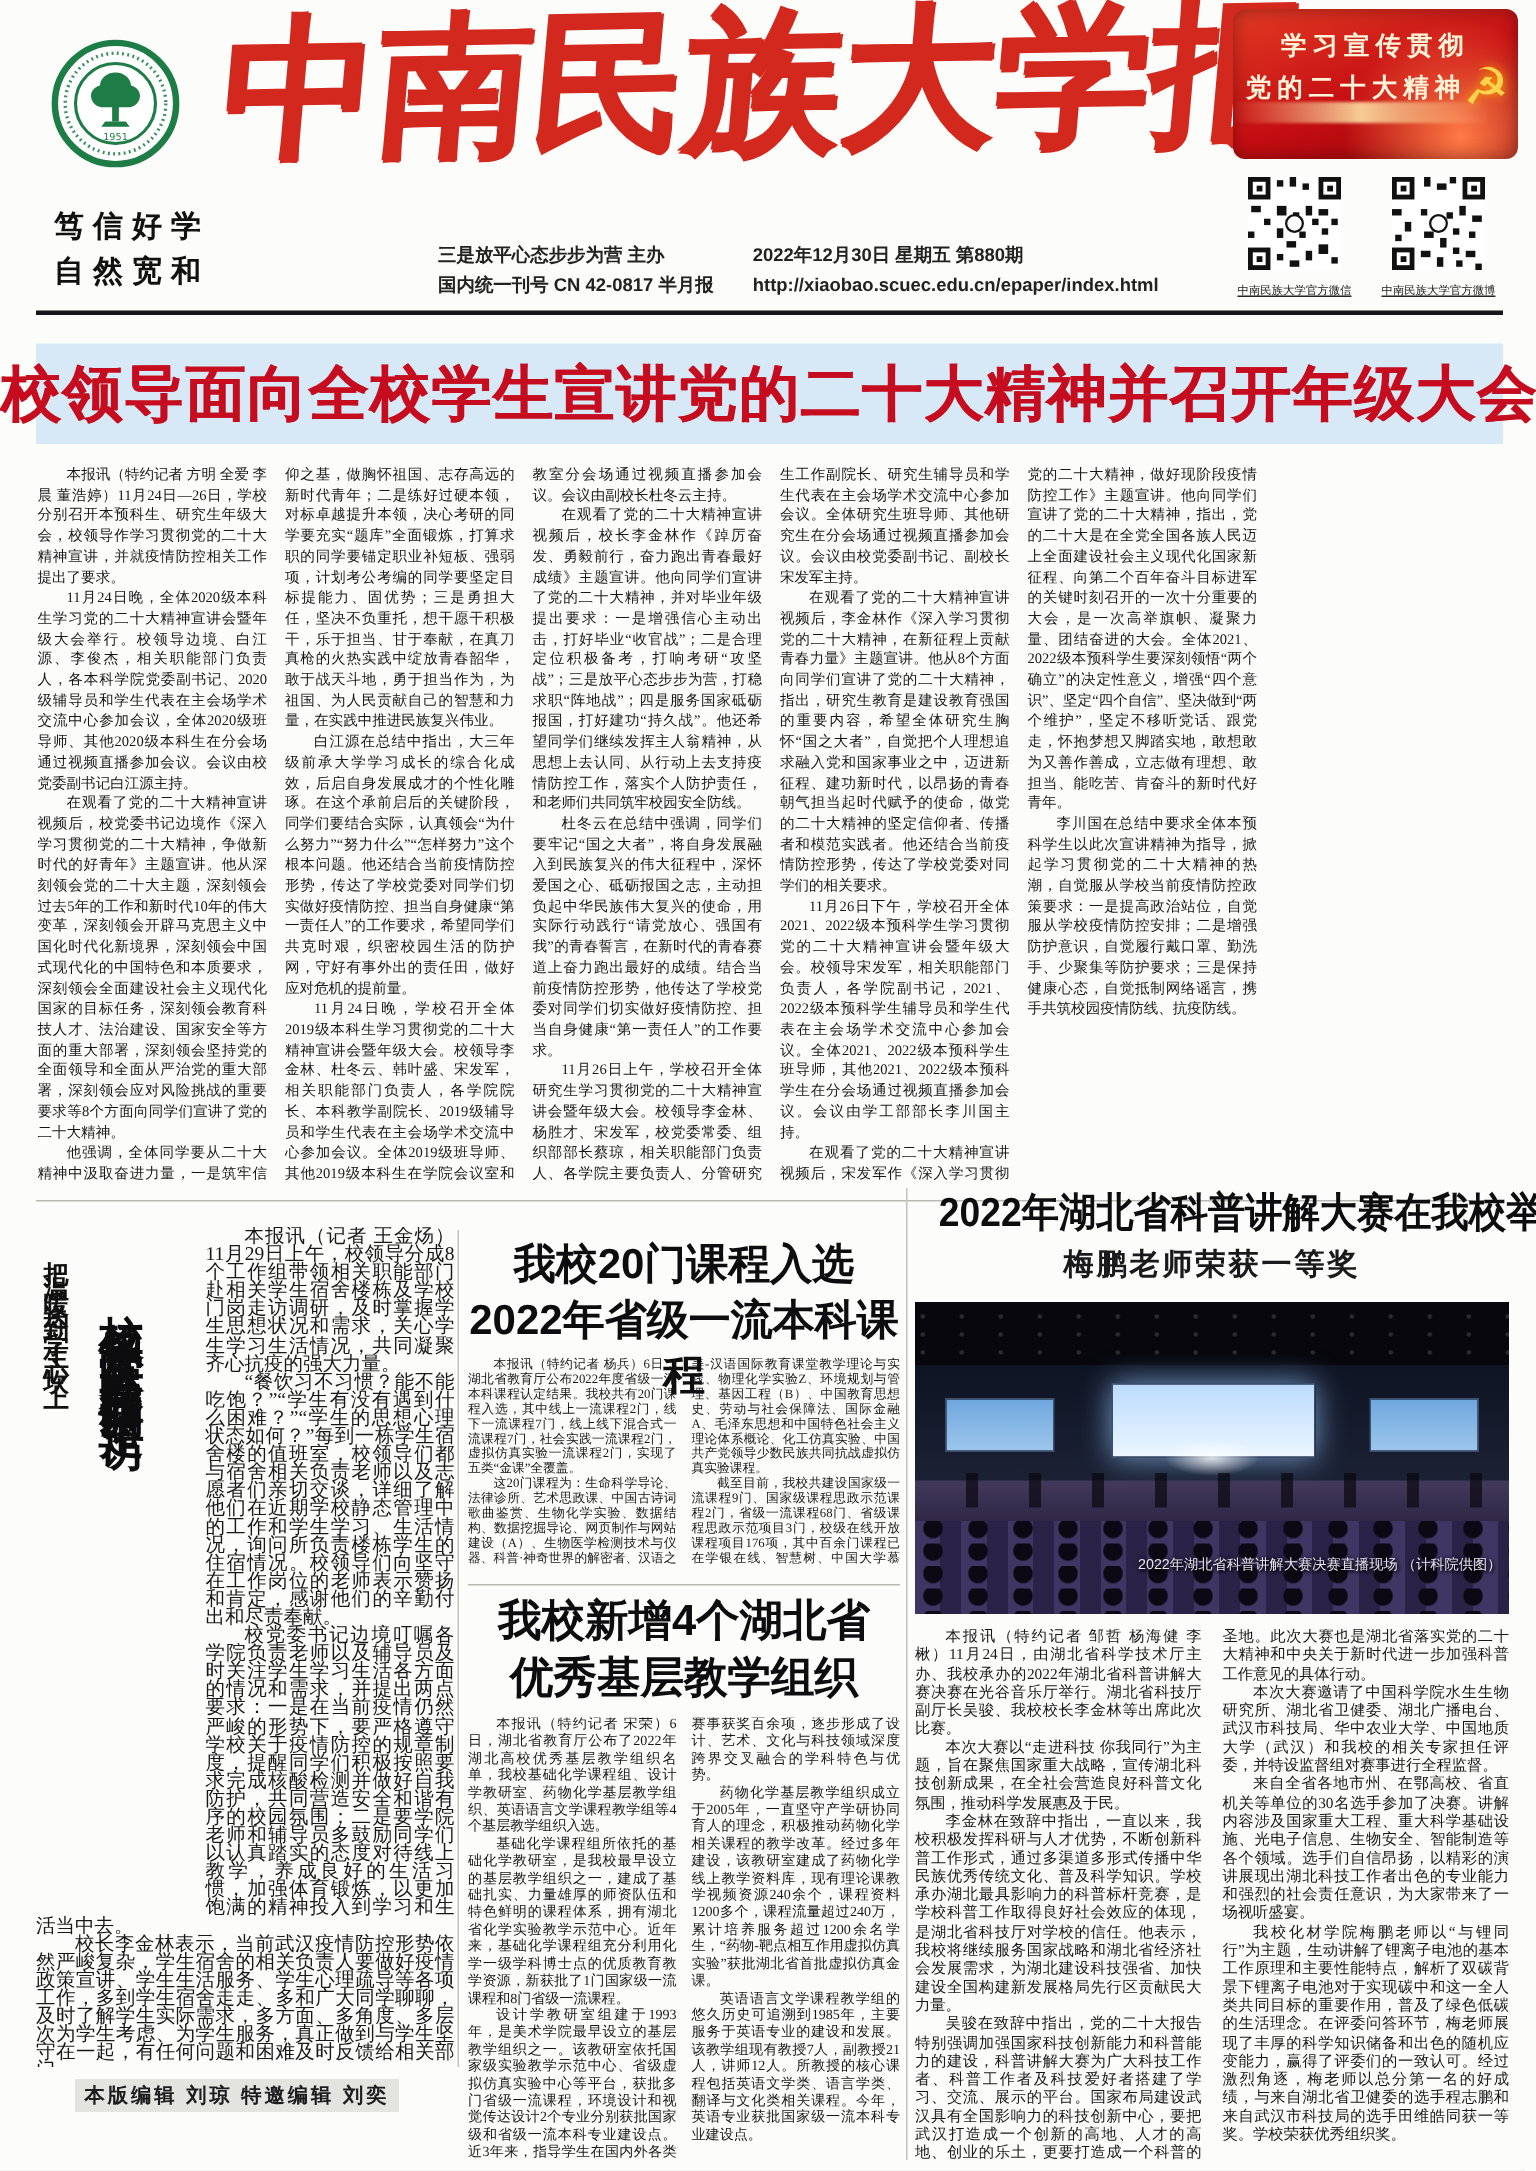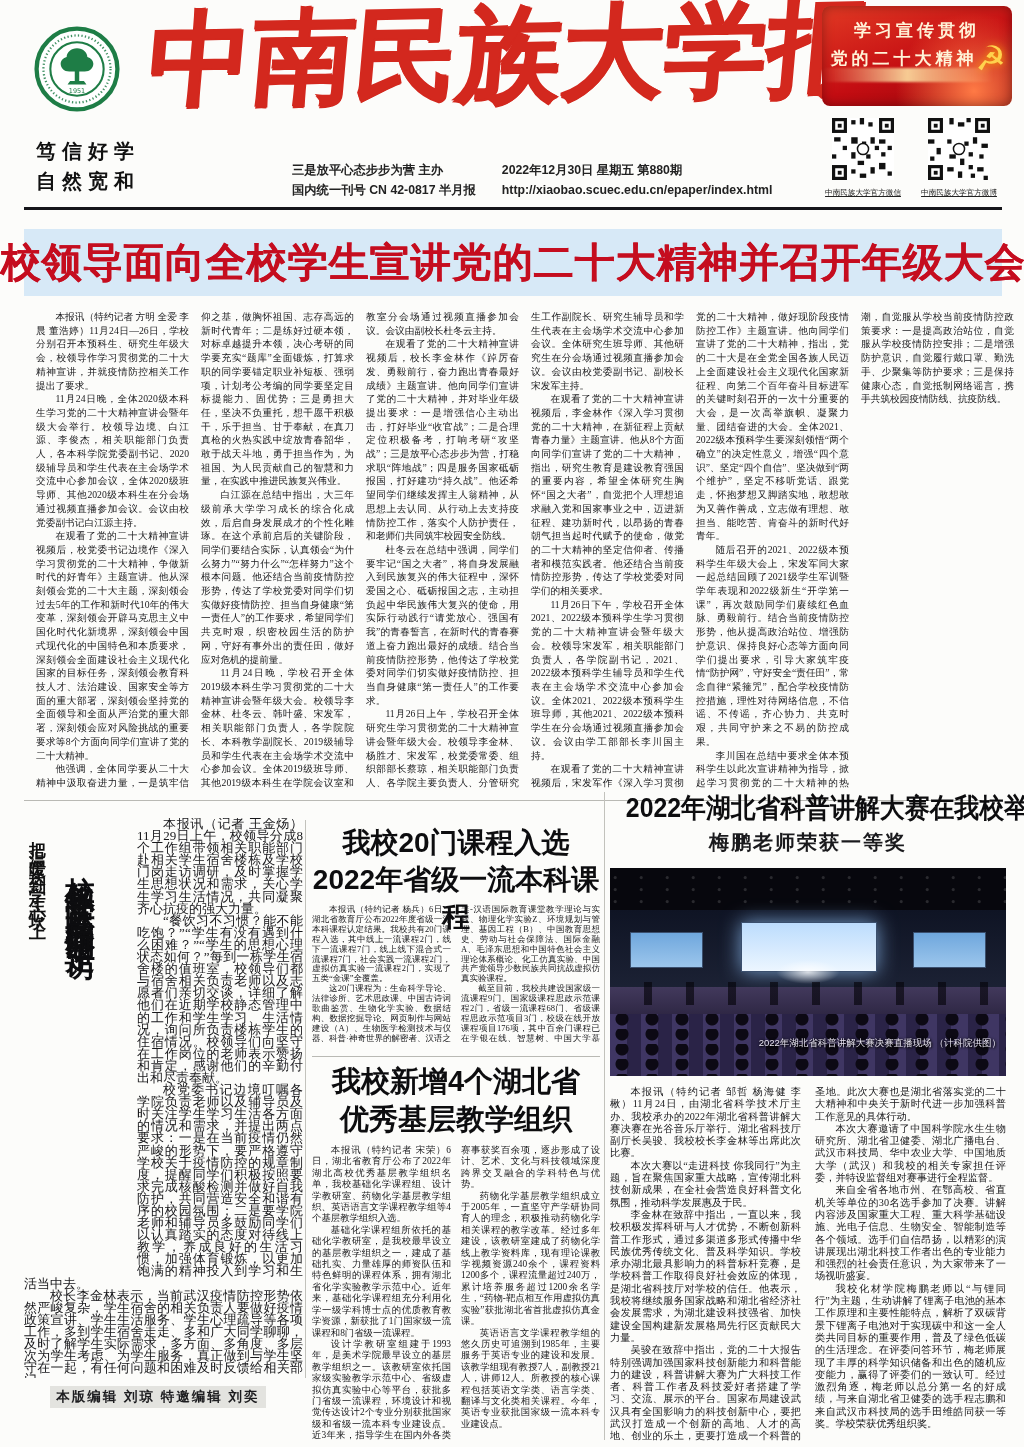--- a/index.html
+++ b/index.html
@@ -37,21 +37,21 @@
   .qr-label{margin-top:4px;font-size:7.6px;font-family:"Liberation Sans","DejaVu Sans",sans-serif;color:#222;text-decoration:underline;}
   .head-rule{left:24px;top:207px;width:978px;height:2.5px;background:#15151a;}
 
   
   .band{left:24px;top:229px;width:978px;height:67px;background:#d7e9f7;display:flex;align-items:center;justify-content:center;}
   .band h1{margin:0;font-family:"Liberation Sans","DejaVu Sans",sans-serif;font-weight:900;
          font-size:40px;color:#c50d1f;letter-spacing:1px;white-space:nowrap;
          text-shadow:.6px 0 #c50d1f;}
 
   
-  .lead-body{left:36px;top:310px;width:978px;height:482px;column-count:6;column-gap:12px;column-fill:auto;
+  .lead-body{left:25px;top:310px;width:978px;height:482px;column-count:6;column-gap:12px;column-fill:auto;
          font-size:9.7px;line-height:13.7px;overflow:hidden;text-align:justify;color:#17171a;}
   .lead-body p,.news p{margin:0;text-indent:2em;}
 
   .section-rule{left:24px;top:800px;width:978px;height:1px;background:#b9b9b4;}
   .vrule{width:1px;background:#c2c2bc;}
   .v1{left:305px;top:820px;height:558px;}
   .v2{left:604px;top:792px;height:648px;}
   .mid-rule{left:312px;top:1056px;width:288px;height:1px;background:#b9b9b4;}
 
   
@@ -250,21 +250,20 @@
     <p>在观看了党的二十大精神宣讲视频后，校党委书记边境作《深入学习贯彻党的二十大精神，争做新时代的好青年》主题宣讲。他从深刻领会党的二十大主题，深刻领会过去5年的工作和新时代10年的伟大变革，深刻领会开辟马克思主义中国化时代化新境界，深刻领会中国式现代化的中国特色和本质要求，深刻领会全面建设社会主义现代化国家的目标任务，深刻领会教育科技人才、法治建设、国家安全等方面的重大部署，深刻领会坚持党的全面领导和全面从严治党的重大部署，深刻领会应对风险挑战的重要要求等8个方面向同学们宣讲了党的二十大精神。</p>
     <p>他强调，全体同学要从二十大精神中汲取奋进力量，一是筑牢信仰之基，做胸怀祖国、志存高远的新时代青年；二是练好过硬本领，对标卓越提升本领，决心考研的同学要充实“题库”全面锻炼，打算求职的同学要锚定职业补短板、强弱项，计划考公考编的同学要坚定目标提能力、固优势；三是勇担大任，坚决不负重托，想干愿干积极干，乐于担当、甘于奉献，在真刀真枪的火热实践中绽放青春韶华，敢于战天斗地，勇于担当作为，为祖国、为人民贡献自己的智慧和力量，在实践中推进民族复兴伟业。</p>
     <p>白江源在总结中指出，大三年级前承大学学习成长的综合化成效，后启自身发展成才的个性化雕琢。在这个承前启后的关键阶段，同学们要结合实际，认真领会“为什么努力”“努力什么”“怎样努力”这个根本问题。他还结合当前疫情防控形势，传达了学校党委对同学们切实做好疫情防控、担当自身健康“第一责任人”的工作要求，希望同学们共克时艰，织密校园生活的防护网，守好有事外出的责任田，做好应对危机的提前量。</p>
     <p>11月24日晚，学校召开全体2019级本科生学习贯彻党的二十大精神宣讲会暨年级大会。校领导李金林、杜冬云、韩叶盛、宋发军，相关职能部门负责人，各学院院长、本科教学副院长、2019级辅导员和学生代表在主会场学术交流中心参加会议。全体2019级班导师、其他2019级本科生在学院会议室和教室分会场通过视频直播参加会议。会议由副校长杜冬云主持。</p>
     <p>在观看了党的二十大精神宣讲视频后，校长李金林作《踔厉奋发、勇毅前行，奋力跑出青春最好成绩》主题宣讲。他向同学们宣讲了党的二十大精神，并对毕业年级提出要求：一是增强信心主动出击，打好毕业“收官战”；二是合理定位积极备考，打响考研“攻坚战”；三是放平心态步步为营，打稳求职“阵地战”；四是服务国家砥砺报国，打好建功“持久战”。他还希望同学们继续发挥主人翁精神，从思想上去认同、从行动上去支持疫情防控工作，落实个人防护责任，和老师们共同筑牢校园安全防线。</p>
     <p>杜冬云在总结中强调，同学们要牢记“国之大者”，将自身发展融入到民族复兴的伟大征程中，深怀爱国之心、砥砺报国之志，主动担负起中华民族伟大复兴的使命，用实际行动践行“请党放心、强国有我”的青春誓言，在新时代的青春赛道上奋力跑出最好的成绩。结合当前疫情防控形势，他传达了学校党委对同学们切实做好疫情防控、担当自身健康“第一责任人”的工作要求。</p>
     <p>11月26日上午，学校召开全体研究生学习贯彻党的二十大精神宣讲会暨年级大会。校领导李金林、杨胜才、宋发军，校党委常委、组织部部长蔡琼，相关职能部门负责人、各学院主要负责人、分管研究生工作副院长、研究生辅导员和学生代表在主会场学术交流中心参加会议。全体研究生班导师、其他研究生在分会场通过视频直播参加会议。会议由校党委副书记、副校长宋发军主持。</p>
     <p>在观看了党的二十大精神宣讲视频后，李金林作《深入学习贯彻党的二十大精神，在新征程上贡献青春力量》主题宣讲。他从8个方面向同学们宣讲了党的二十大精神，指出，研究生教育是建设教育强国的重要内容，希望全体研究生胸怀“国之大者”，自觉把个人理想追求融入党和国家事业之中，迈进新征程、建功新时代，以昂扬的青春朝气担当起时代赋予的使命，做党的二十大精神的坚定信仰者、传播者和模范实践者。他还结合当前疫情防控形势，传达了学校党委对同学们的相关要求。</p>
     <p>11月26日下午，学校召开全体2021、2022级本预科学生学习贯彻党的二十大精神宣讲会暨年级大会。校领导宋发军，相关职能部门负责人，各学院副书记，2021、2022级本预科学生辅导员和学生代表在主会场学术交流中心参加会议。全体2021、2022级本预科学生班导师，其他2021、2022级本预科学生在分会场通过视频直播参加会议。会议由学工部部长李川国主持。</p>
     <p>在观看了党的二十大精神宣讲视频后，宋发军作《深入学习贯彻党的二十大精神，做好现阶段疫情防控工作》主题宣讲。他向同学们宣讲了党的二十大精神，指出，党的二十大是在全党全国各族人民迈上全面建设社会主义现代化国家新征程、向第二个百年奋斗目标进军的关键时刻召开的一次十分重要的大会，是一次高举旗帜、凝聚力量、团结奋进的大会。全体2021、2022级本预科学生要深刻领悟“两个确立”的决定性意义，增强“四个意识”、坚定“四个自信”、坚决做到“两个维护”，坚定不移听党话、跟党走，怀抱梦想又脚踏实地，敢想敢为又善作善成，立志做有理想、敢担当、能吃苦、肯奋斗的新时代好青年。</p>
-    <p>随后召开的2021、2022级本预科学生年级大会上，宋发军同大家一起总结回顾了2021级学生军训暨学年表现和2022级新生“开学第一课”，再次鼓励同学们赓续红色血脉、勇毅前行。结合当前疫情防控形势，他从提高政治站位、增强防护意识、保持良好心态等方面向同学们提出要求，引导大家筑牢疫情“防护网”，守好安全“责任田”，常念自律“紧箍咒”，配合学校疫情防控措施，理性对待网络信息，不信谣、不传谣，齐心协力、共克时艰，共同守护来之不易的防控成果。</p>
     <p>李川国在总结中要求全体本预科学生以此次宣讲精神为指导，掀起学习贯彻党的二十大精神的热潮，自觉服从学校当前疫情防控政策要求：一是提高政治站位，自觉服从学校疫情防控安排；二是增强防护意识，自觉履行戴口罩、勤洗手、少聚集等防护要求；三是保持健康心态，自觉抵制网络谣言，携手共筑校园疫情防线、抗疫防线。</p>
   </div>
 
   <div class="abs section-rule"></div>
   <div class="abs vrule v1"></div>
   <div class="abs vrule v2"></div>
   <div class="abs mid-rule"></div>
 
   <div class="abs visit news">
     <div class="v-heads">

